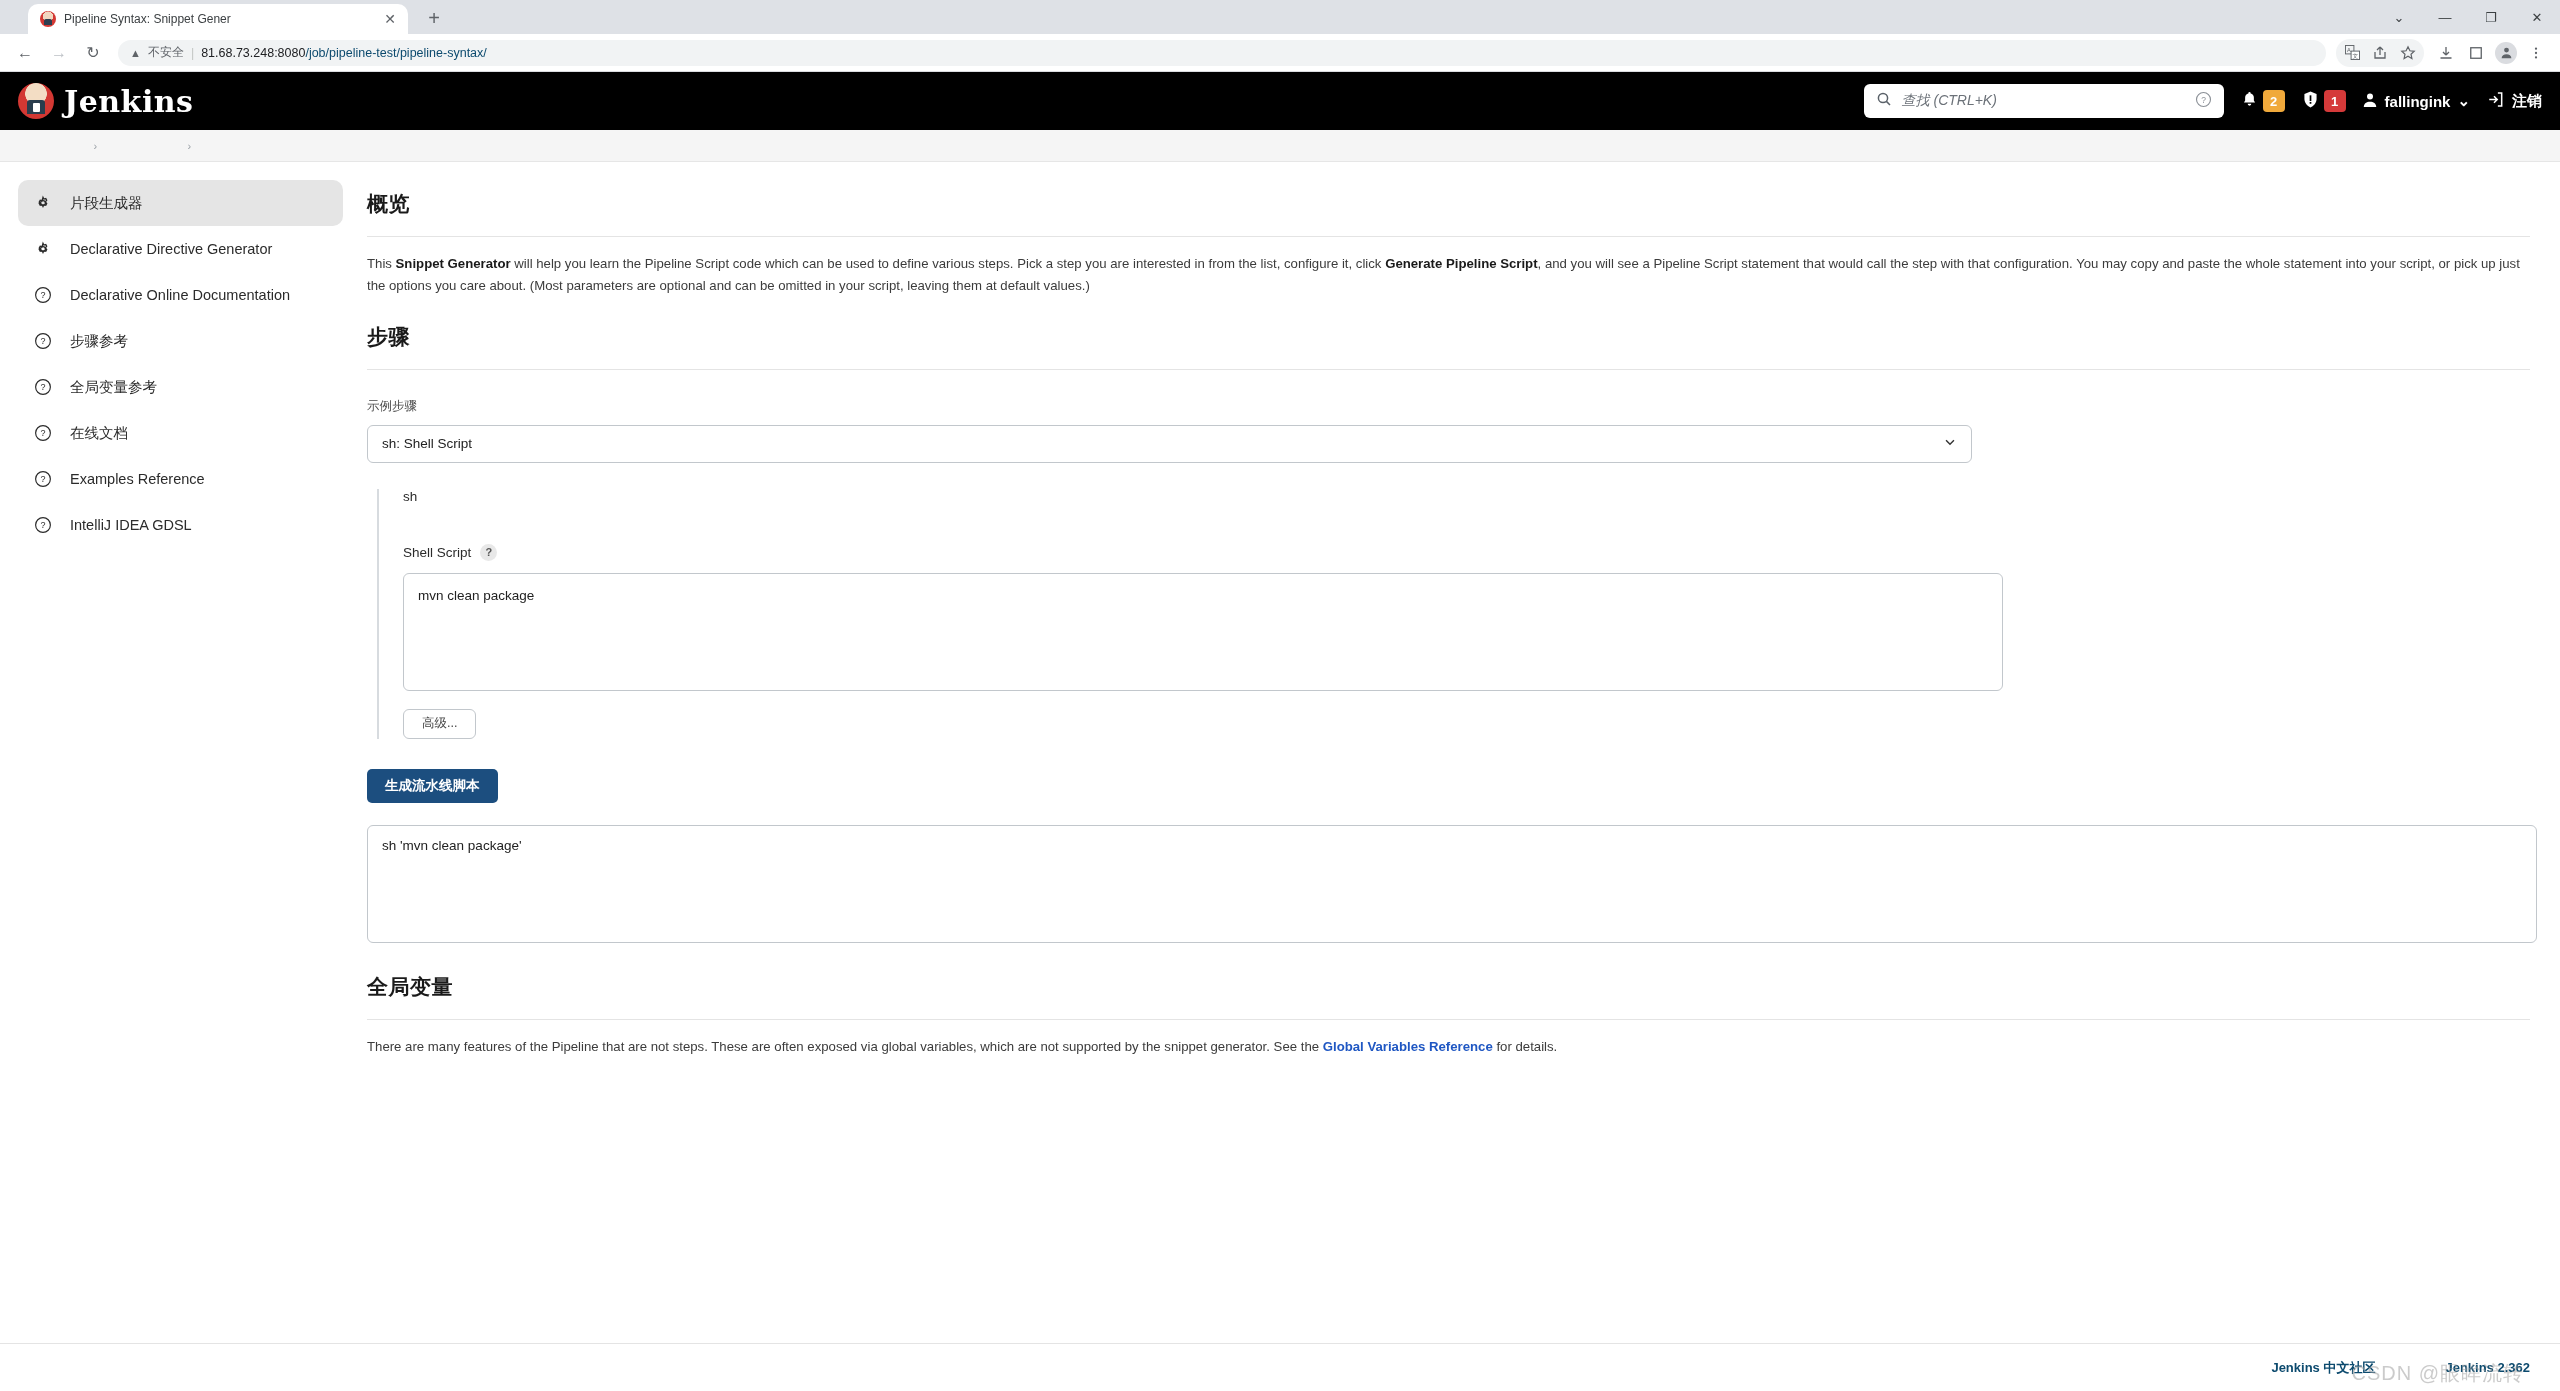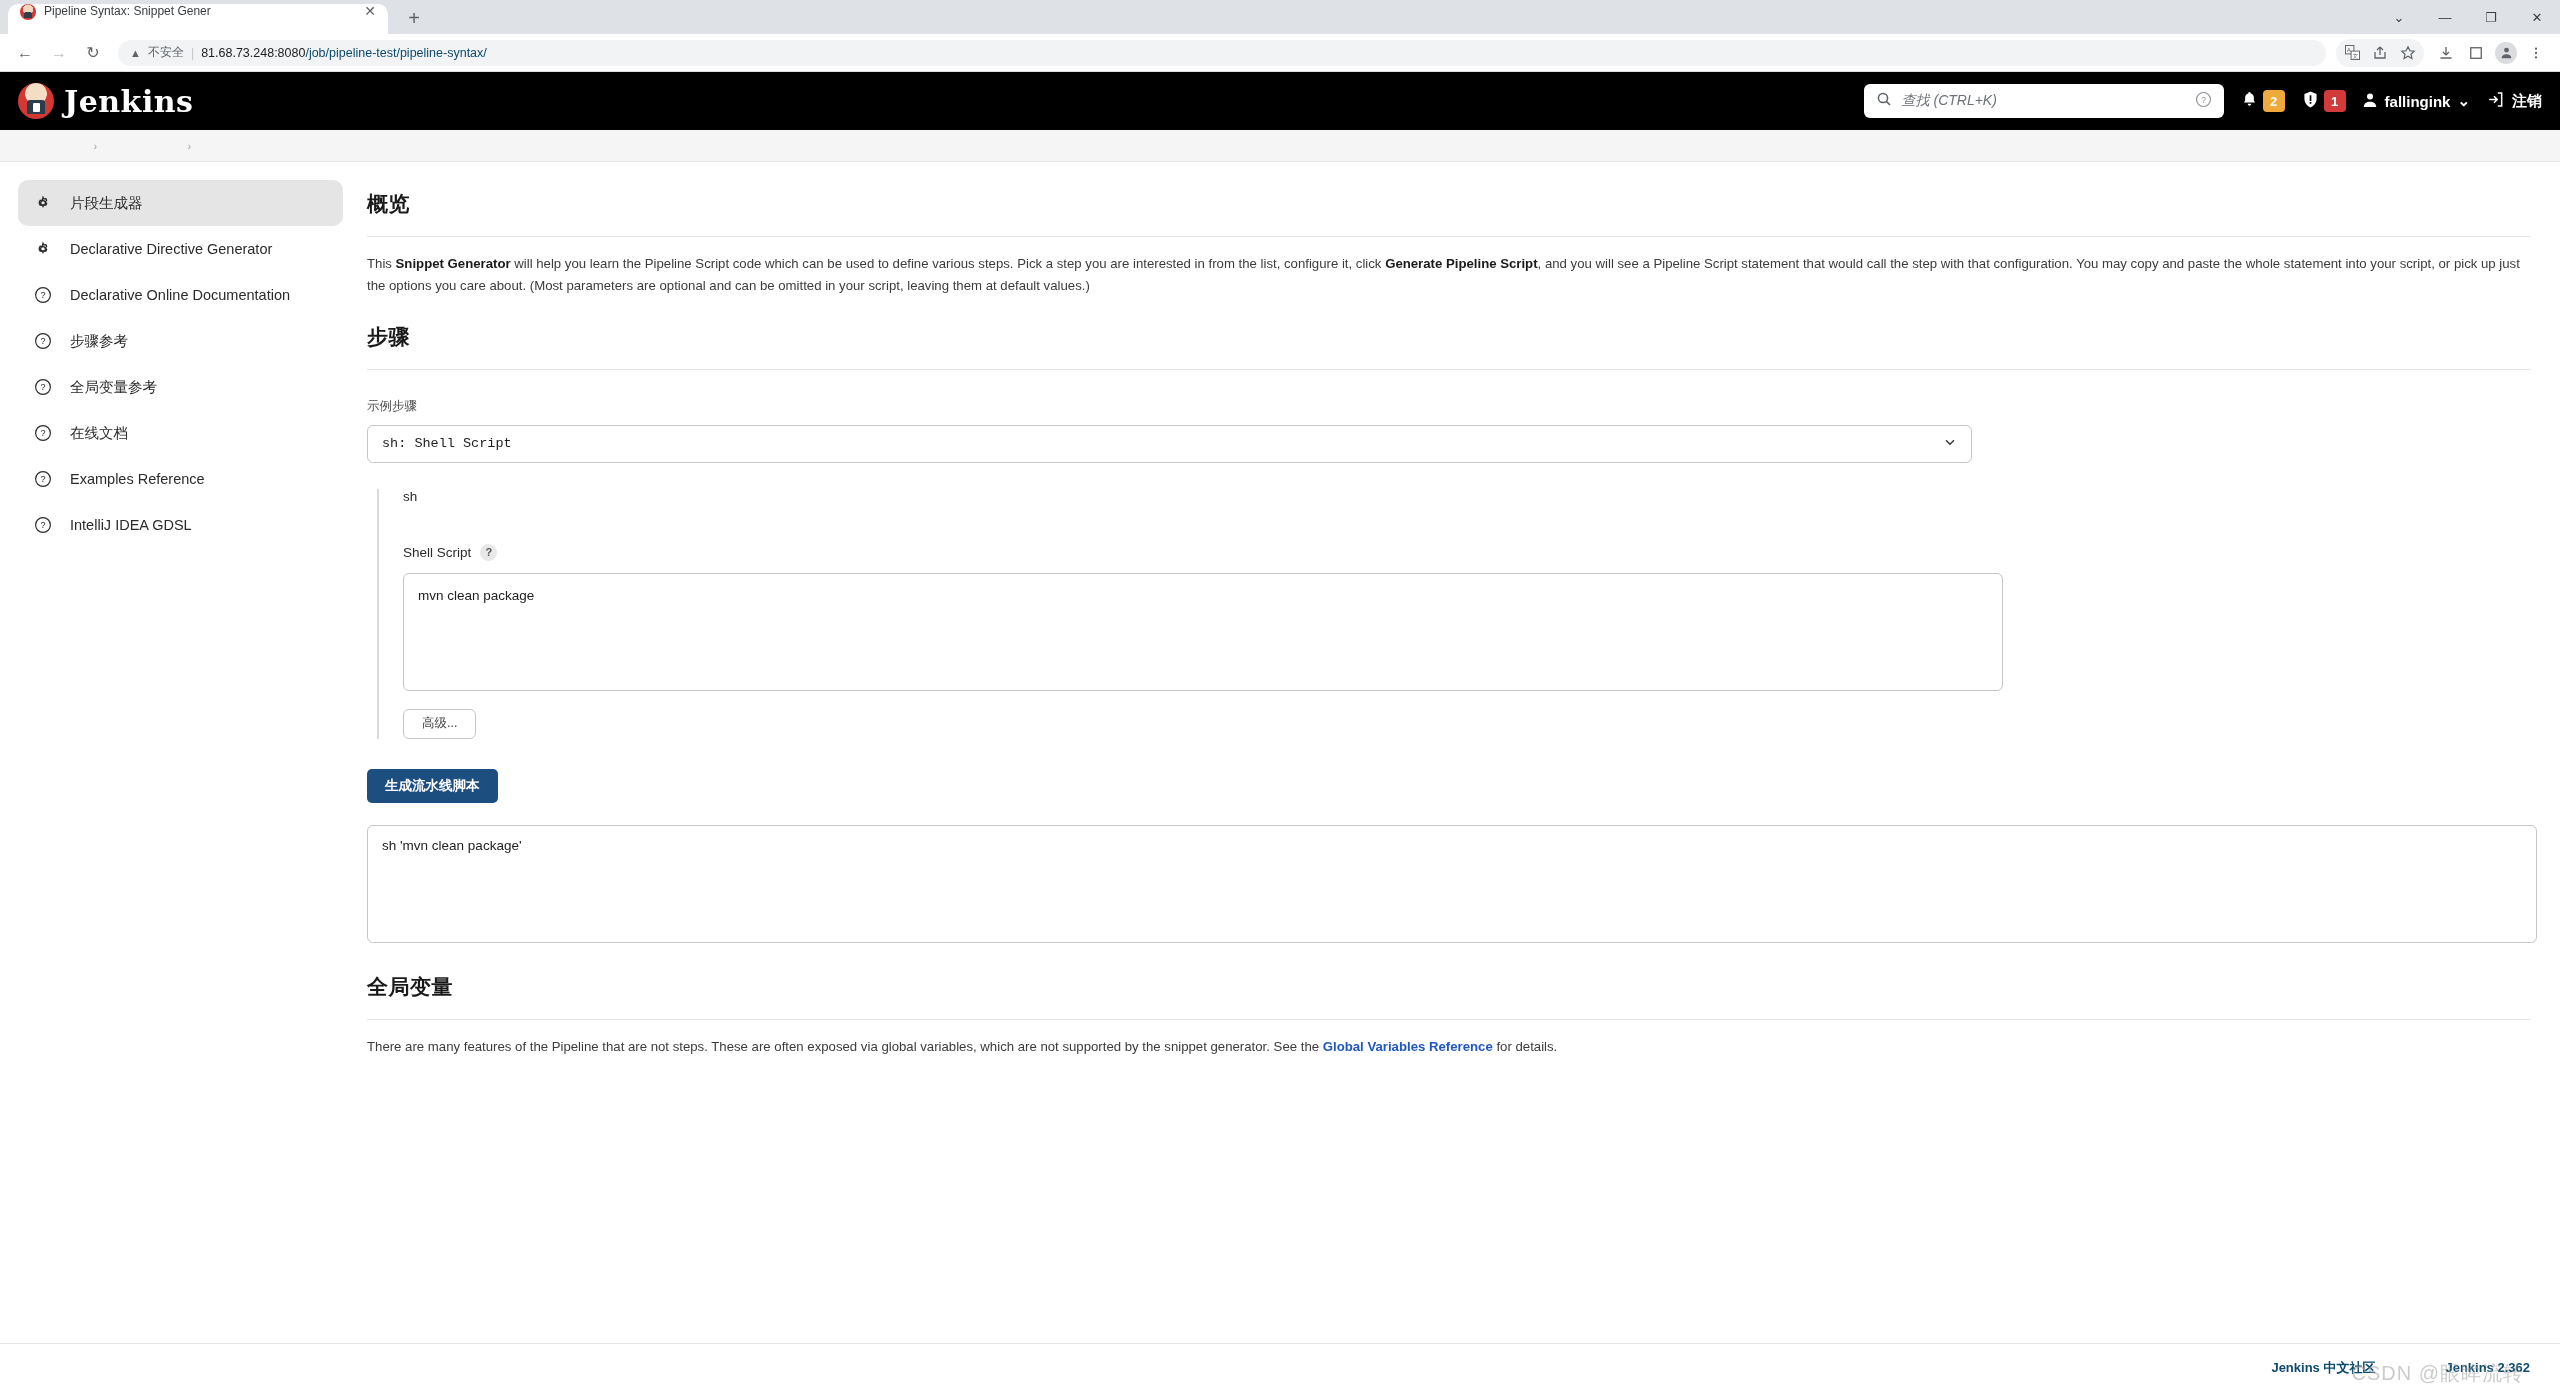--- a/index.html
+++ b/index.html
@@ -12,22 +12,22 @@
 
   
   .browser { width: 2560px; height: 1391px; display: flex; flex-direction: column; }
 
   .tabstrip {
     height: 34px; background: #dee1e6;
     display: flex; align-items: flex-end; padding-left: 8px; position: relative;
   }
   .tab {
     height: 30px; width: 380px; background: #ffffff;
-    border-radius: 10px 10px 0 0; display: flex; 
-    padding: 0 12px; gap: 8px; position: relative;
+    border-radius: 10px 10px 0 0; display: flex; align-items: center;
+    padding: 0 12px; gap: 8px; position: relative; margin-left: 20px;
   }
   .tab-favicon {
     width: 16px; height: 16px; border-radius: 50%;
     background: radial-gradient(circle at 50% 35%, #f1d7c0 0 38%, #d33833 40% 100%);
     flex: none; position: relative;
   }
   .tab-favicon::after {
     content: ""; position: absolute; left: 4px; top: 8px; width: 8px; height: 6px;
     background: #2c3e50; border-radius: 2px 2px 0 0;
   }
@@ -163,21 +163,21 @@
     font-size: 13.2px; line-height: 1.65; color: #3c3c3c;
     margin-top: 16px; max-width: 2180px;
   }
   .para b { font-weight: 700; color: #1a1a1a; }
   .para a { color: #1f57c3; font-weight: 700; text-decoration: none; }
 
   .field-label { font-size: 12.5px; color: #4a4a4a; margin-top: 28px; }
   .jk-select {
     width: 1605px; height: 38px; margin-top: 10px; border: 1px solid #c2c7cc;
     border-radius: 6px; background: #ffffff; display: flex; align-items: center;
-    padding: 0 14px; font-size: 13.5px; color: #222; position: relative; font-family: Liberation Mono, monospace;
+    padding: 0 14px; font-size: 13.5px; color: #222; position: relative;
   }
   .jk-select .chev { margin-left: auto; color: #333; font-size: 12px; }
 
   .nested {
     margin-top: 26px; margin-left: 10px; padding-left: 24px;
     border-left: 2px solid #d7dbdf;
   }
   .nest-title { font-size: 13.5px; color: #2b2b2b; }
   .nest-label {
     font-size: 13.5px; color: #2b2b2b; margin-top: 40px;

